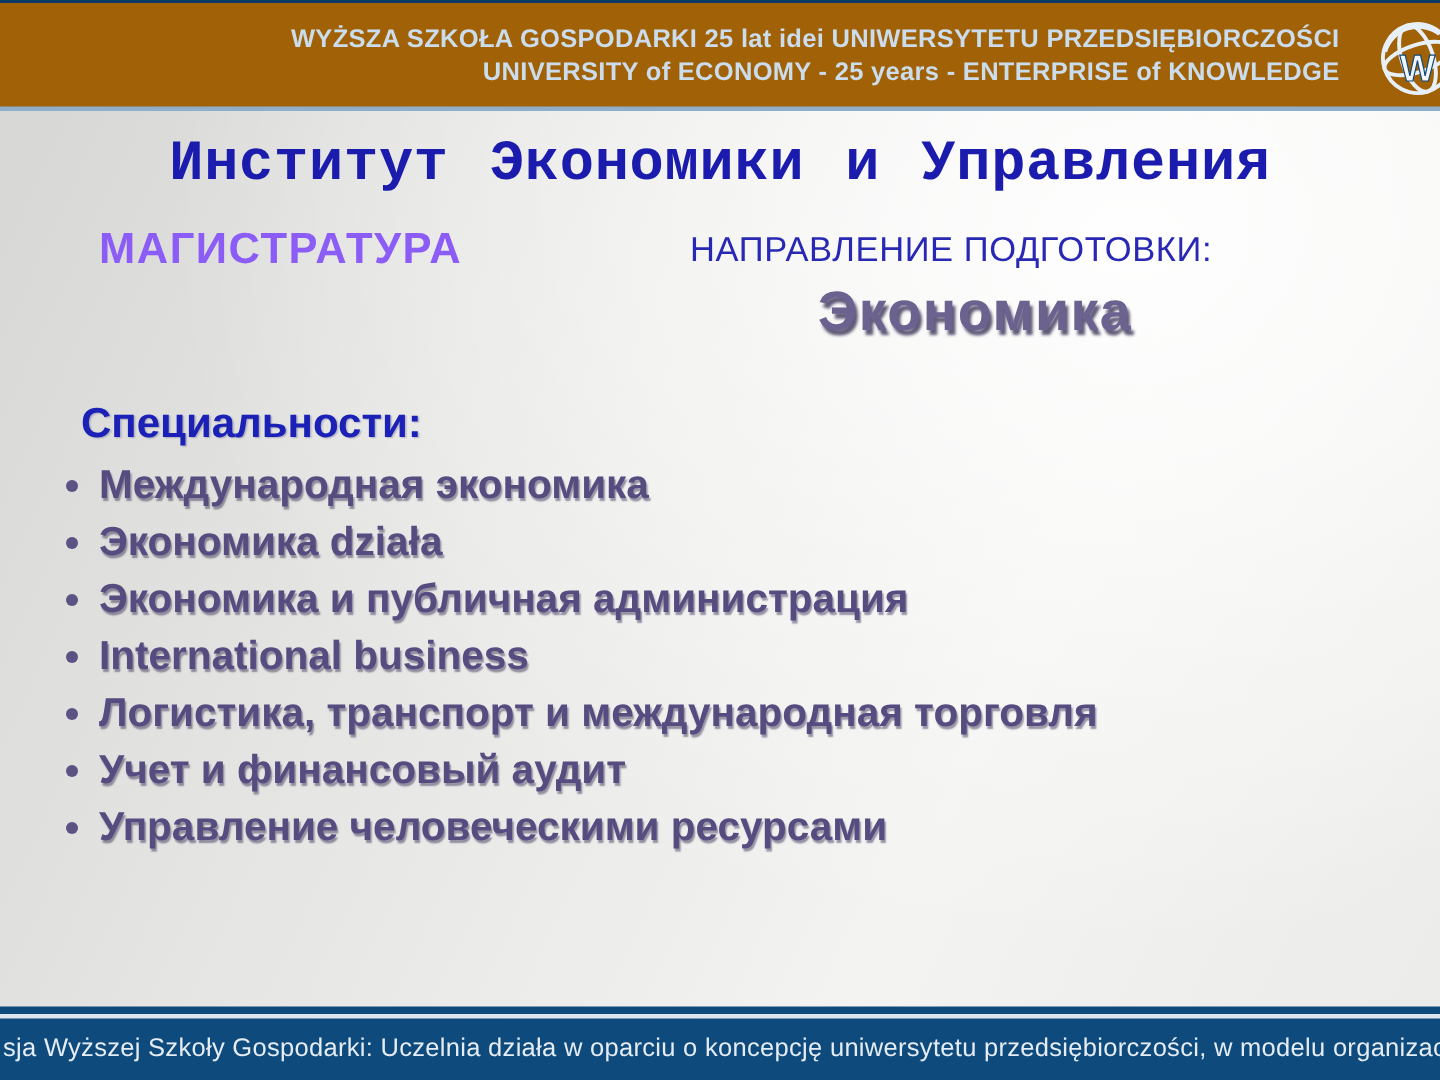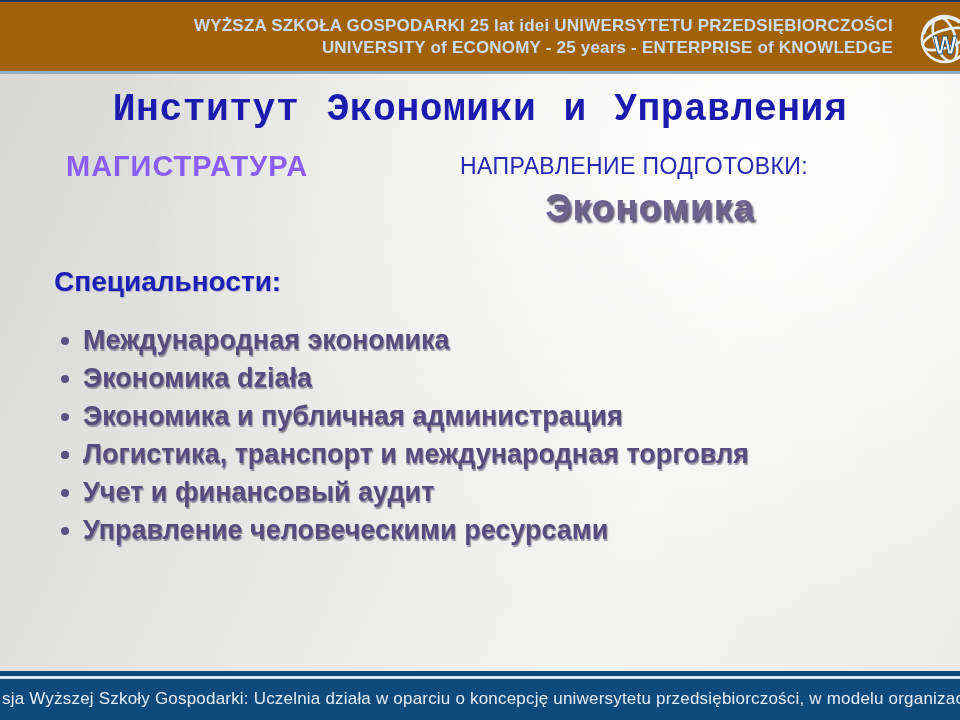--- a/index.html
+++ b/index.html
@@ -46,21 +46,21 @@
   }
 
   
   .specialties-heading{
     position:absolute;left:54px;top:266px;
     font-size:28px;font-weight:bold;color:#1B20B6;
     text-shadow:1px 1px 1px rgba(20,20,90,.25);
   }
   .specialties{
     position:absolute;left:38px;top:304px;width:700px;
-    list-style:none;margin:17px;padding:0;
+    list-style:none;margin:0;padding:0;
   }
   .specialties li{
     position:relative;padding-left:28px;
     font-size:27px;font-weight:bold;line-height:38px;color:#574C7F;
     text-shadow:1px 2px 1px rgba(40,32,70,.45);
   }
   .bullet-dot{
     position:absolute;left:6px;top:16px;width:8px;height:8px;border-radius:50%;
     background:#5D5284;
   }
@@ -102,21 +102,21 @@
   <span class="direction-label">НАПРАВЛЕНИЕ ПОДГОТОВКИ:</span>
   <span class="direction-value">Экономика</span>
 </div>
 
 <div class="specialties-heading">Специальности:</div>
 
 <ul class="specialties">
   <li><span class="bullet-dot"></span><span>Международная экономика</span></li>
   <li><span class="bullet-dot"></span><span>Экономика działa</span></li>
   <li><span class="bullet-dot"></span><span>Экономика и публичная администрация</span></li>
-  <li><span class="bullet-dot"></span></li>
+  <li><span class="bullet-dot"></span><span>International business</span></li>
   <li><span class="bullet-dot"></span><span>Логистика, транспорт и международная торговля</span></li>
   <li><span class="bullet-dot"></span><span>Учет и финансовый аудит</span></li>
   <li><span class="bullet-dot"></span><span>Управление человеческими ресурсами</span></li>
 </ul>
 
 <div class="footer-wrap">
   <div class="footer-top-line"></div>
   <div class="footer-light-line"></div>
   <div class="footer-bar">sja Wyższej Szkoły Gospodarki: Uczelnia działa w oparciu o koncepcję uniwersytetu przedsiębiorczości, w modelu organizacji uczącej</div>
 </div>

